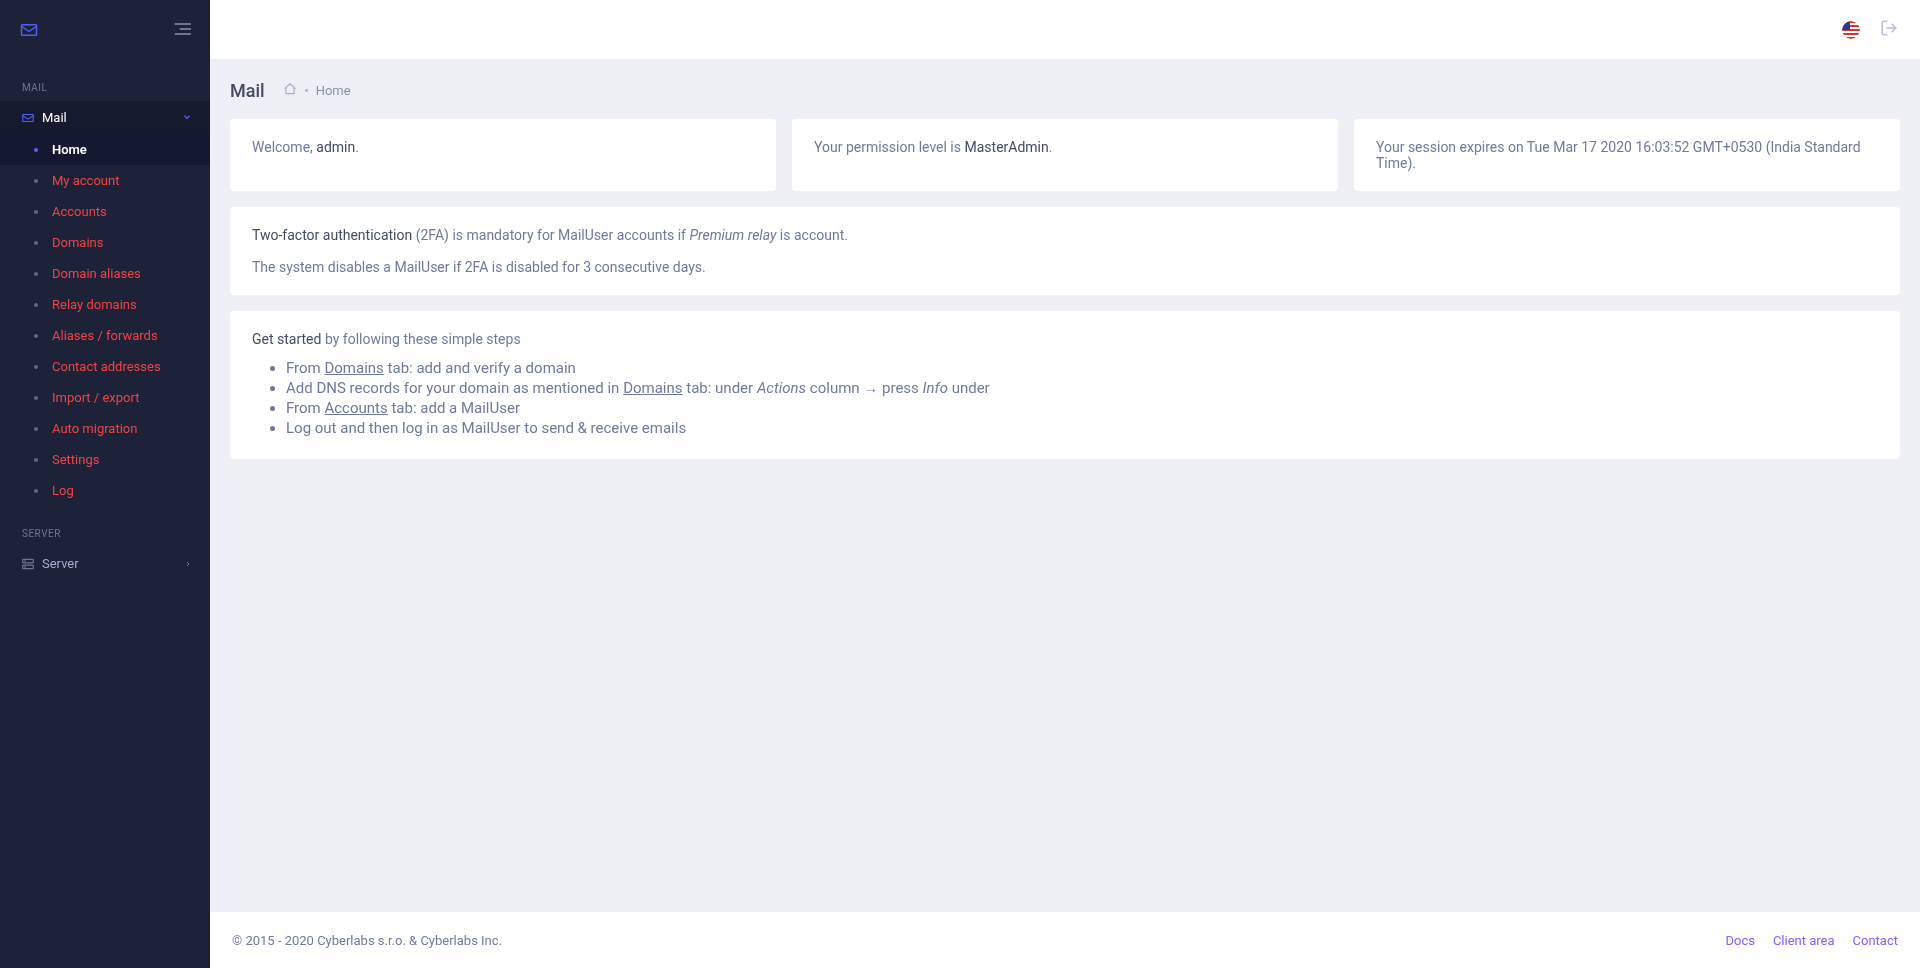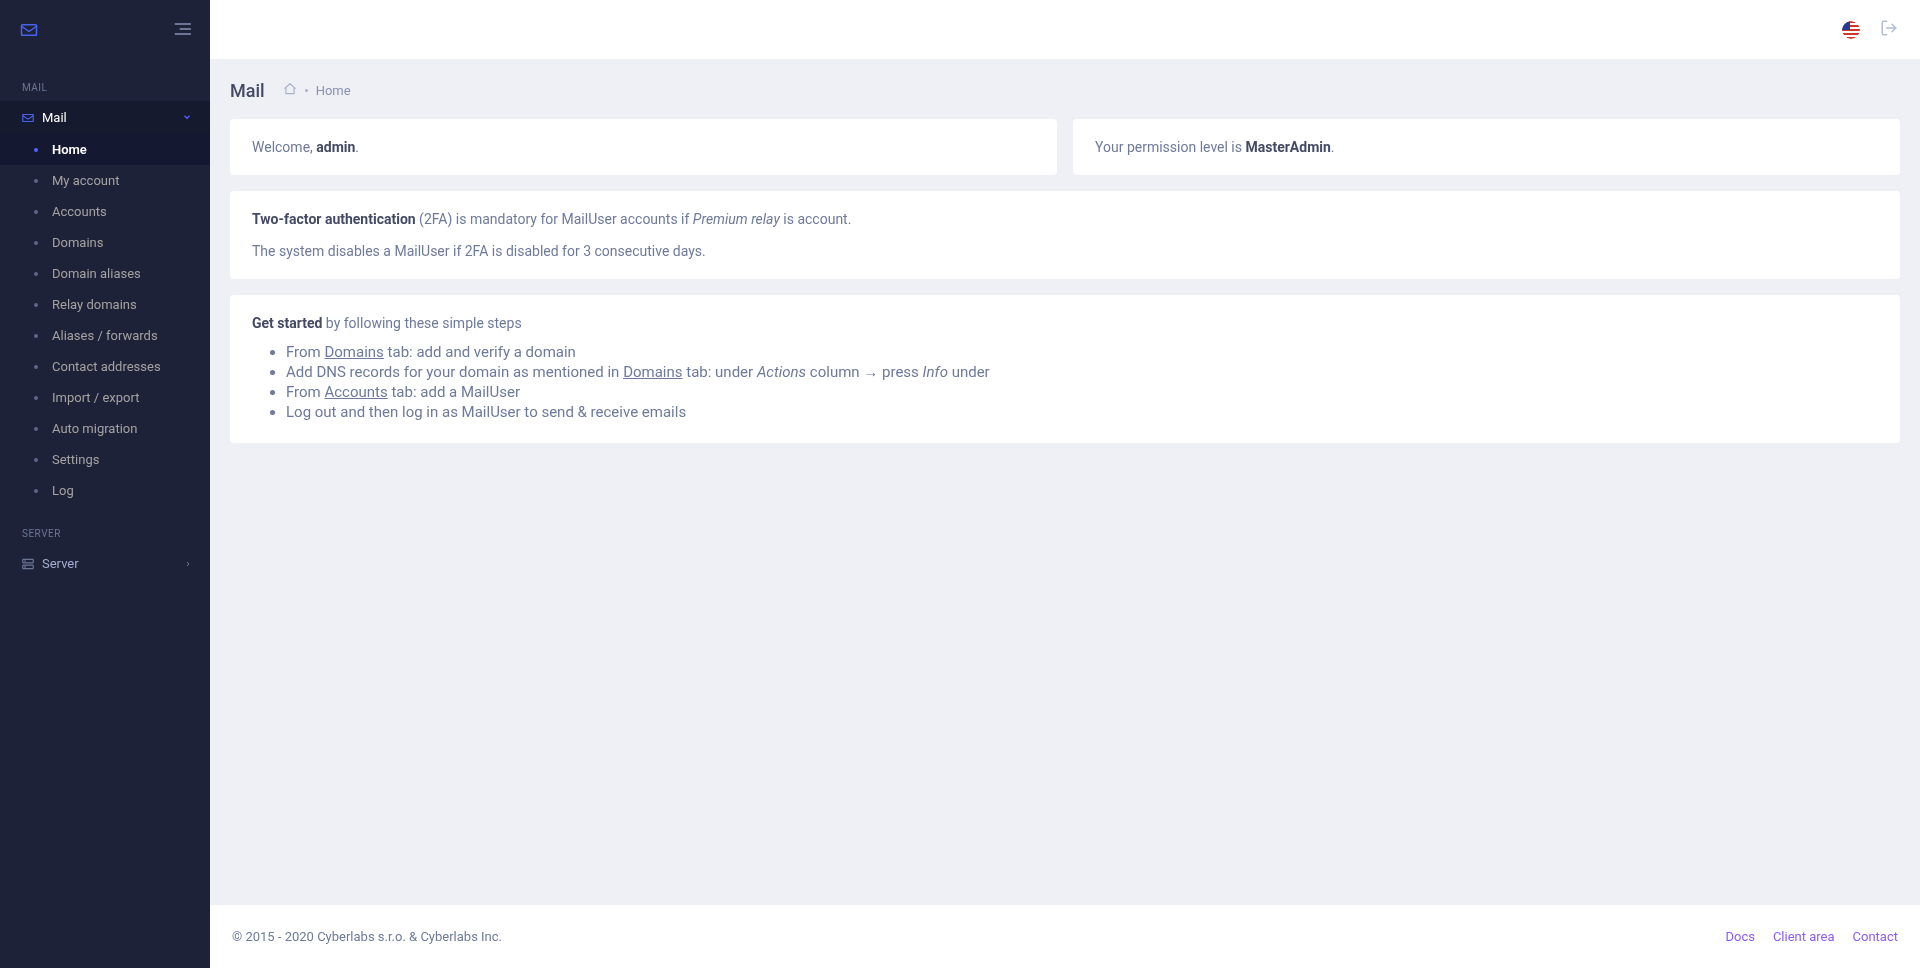--- a/index.html
+++ b/index.html
@@ -52,21 +52,21 @@
   .nav-item .nav-icon { width: 22px; display: inline-flex; }
   .nav-item .nav-label { flex: 1; }
   .nav-item .chev { color: #5662ff; }
   .nav-item.server { color: #a3aed0; }
   .sub-items { list-style: none; }
   .sub-item {
     display: flex;
     align-items: center;
     padding: 8px 18px 8px 34px;
     cursor: pointer;
-    color: #a3a3a3;
+    color: #ef4444;
     font-size: 13px;
   }
   .sub-item.active {
     background: #141830;
     color: #fff;
     font-weight: 600;
   }
   .sub-bullet {
     width: 4px; height: 4px; border-radius: 50%;
     background: #5e668c; margin-right: 14px;
@@ -94,32 +94,32 @@
   .bc-sep { width: 3px; height: 3px; border-radius: 50%; background: #a8afc9; }
   .cards-row { display: flex; gap: 16px; margin-bottom: 16px; }
   .card {
     background: #fff;
     border-radius: 4px;
     padding: 20px 22px;
     font-size: 14px;
     color: #6e7a9a;
   }
   .card.flex-1 { flex: 1; }
-  .card b, .card strong { color: #444a63; font-weight: 700; }
+  .card b, .card strong { color: #444a63; font-weight: 400; }
   .card-panel { margin-bottom: 16px; }
   .panel-line { margin-bottom: 16px; }
   .panel-line:last-child { margin-bottom: 0; }
   em { }
   .steps-list { list-style: disc; padding-left: 34px; margin-top: 12px; }
   .steps-list li { margin: 2px 0; color: #6e7a9a; font-size: 15px; }
   .link { color: #6e7a9a; text-decoration: underline; cursor: pointer; }
   .spacer { flex: 1; }
   .footer {
     margin-top: auto;
-    height: 63px;
+    height: 56px;
     background: #fff;
     display: flex;
     align-items: center;
     padding: 0 22px;
     color: #6e7a9a;
     font-size: 13px;
     gap: 6px;
     margin-left: -20px;
     margin-right: -20px;
   }
@@ -285,20 +285,23 @@
         </div>
       </div>
 
       <div class="cards-row">
         <div class="card flex-1">
           <span>Welcome, </span><strong>admin</strong><span>.</span>
         </div>
         <div class="card flex-1">
           <span>Your permission level is </span><strong>MasterAdmin</strong><span>.</span>
         </div>
+        <div class="card flex-1">
+          <span>Your session expires on Tue Mar 17 2020 16:03:52 GMT+0530 (India Standard Time).</span>
+        </div>
       </div>
 
       <div class="card card-panel">
         <p class="panel-line">
           <strong>Two-factor authentication</strong><span> (2FA) is mandatory for MailUser accounts if </span><em>Premium relay</em><span> is account.</span>
         </p>
         <p class="panel-line">The system disables a MailUser if 2FA is disabled for 3 consecutive days.</p>
       </div>
 
       <div class="card card-panel">

